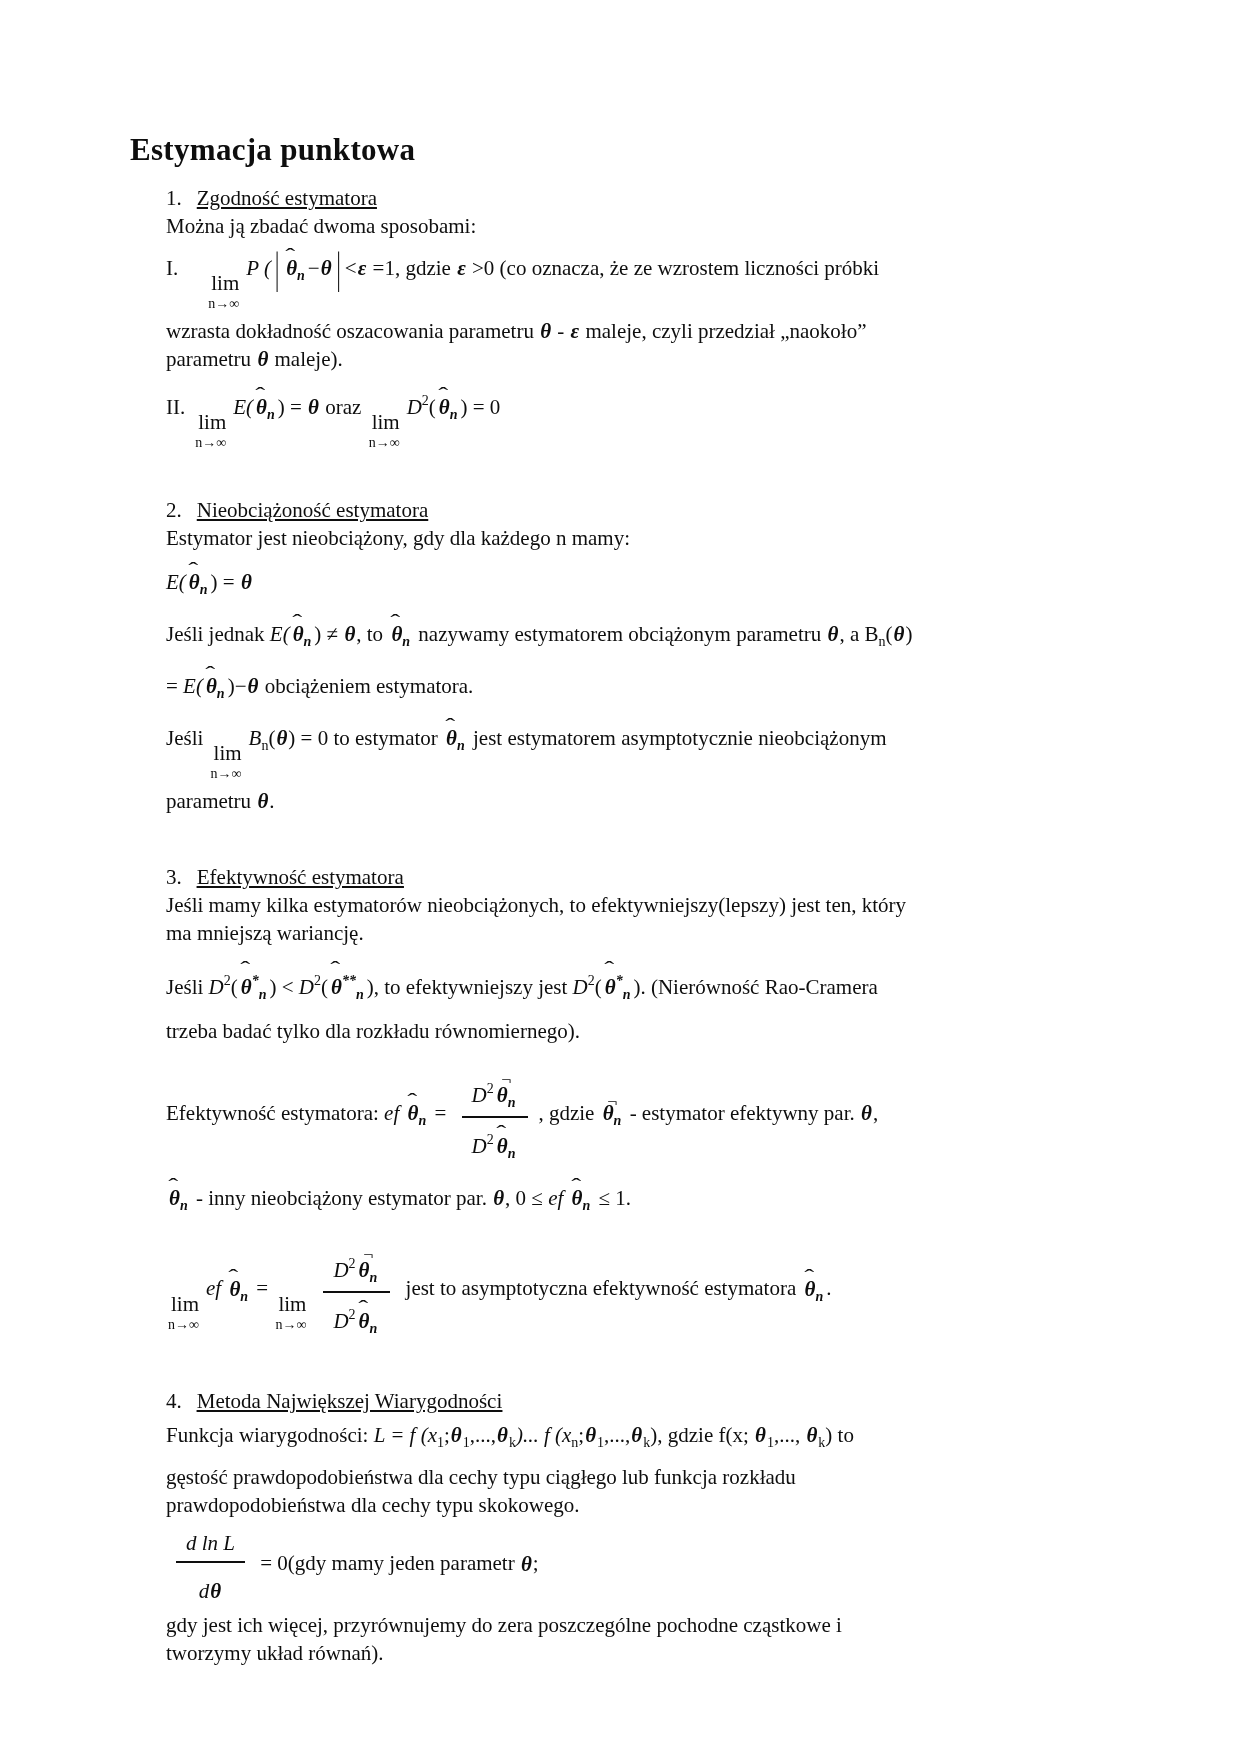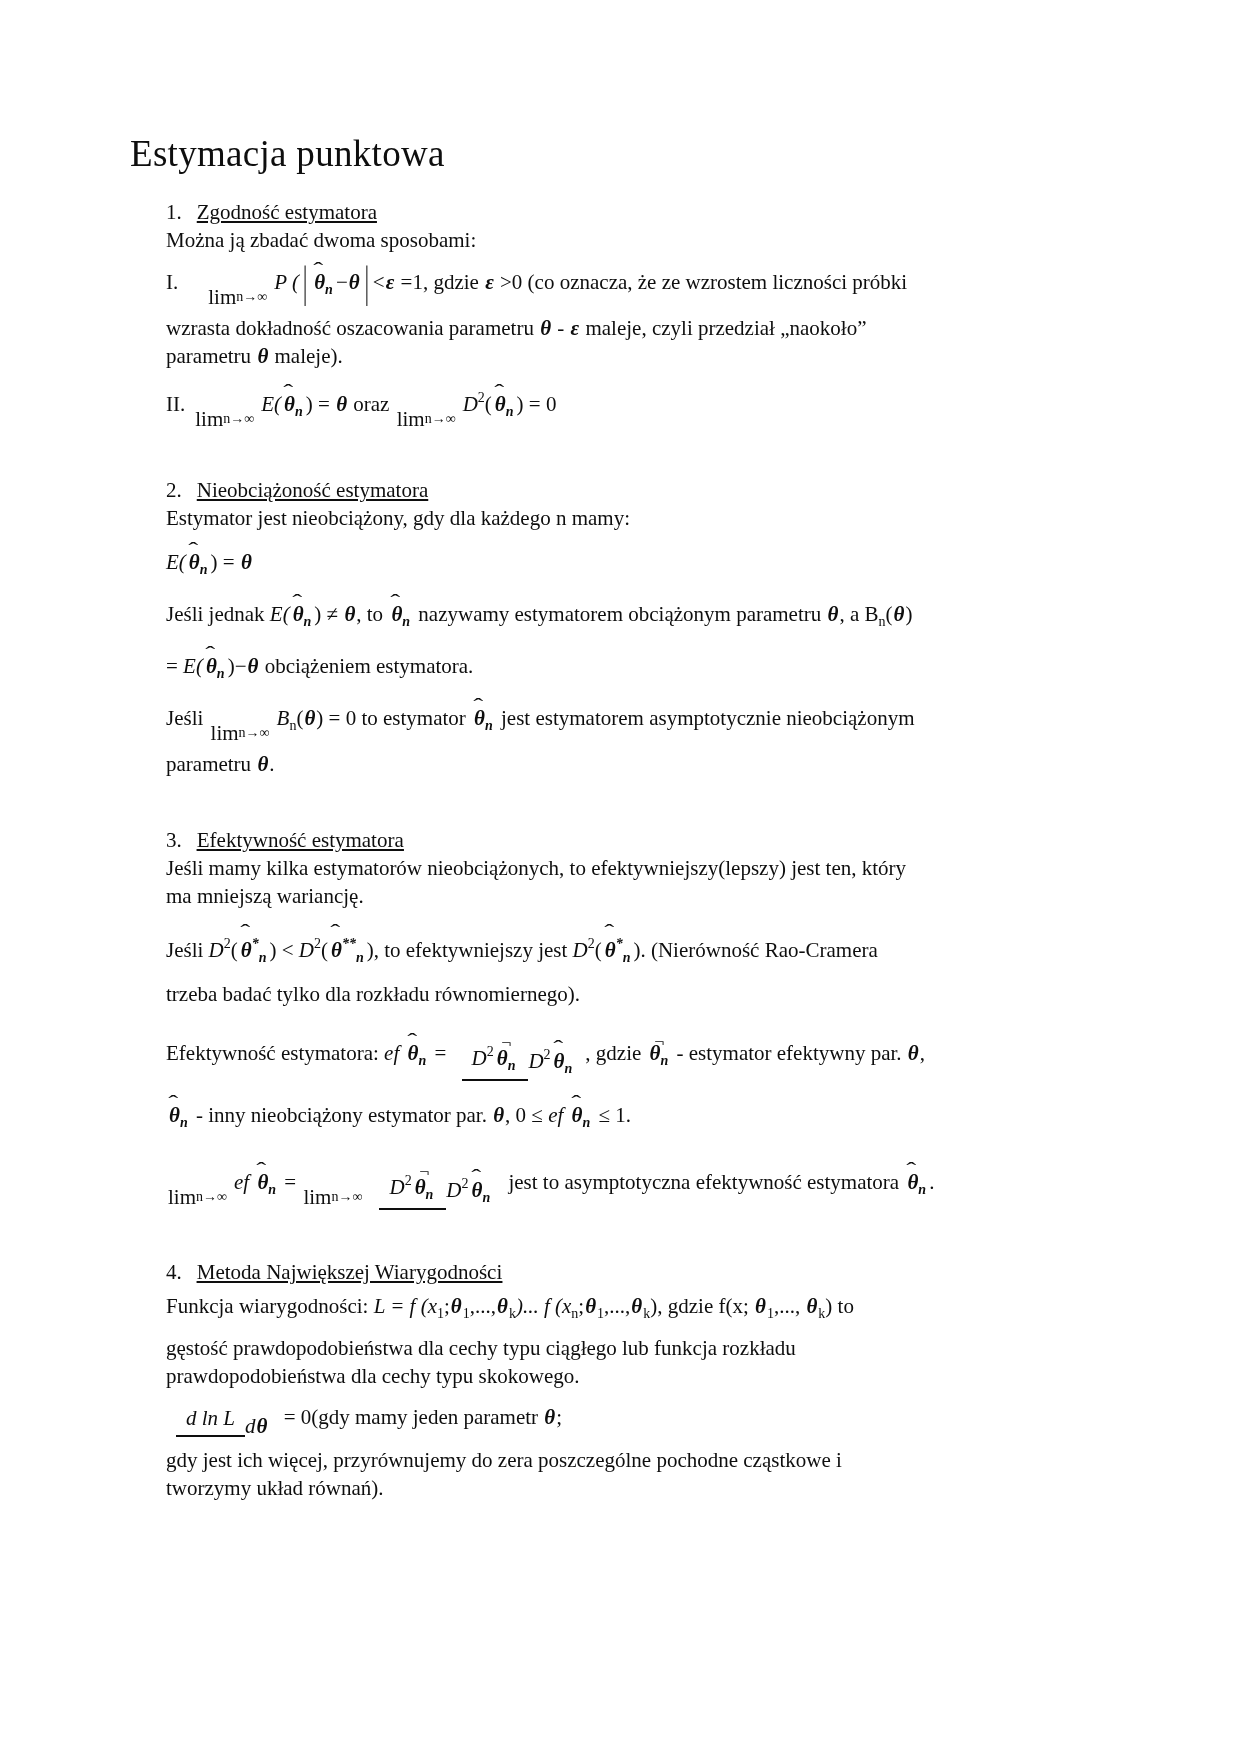--- a/index.html
+++ b/index.html
@@ -1,44 +1,44 @@
 <!DOCTYPE html>
 <html lang="pl"><head>
 <meta charset="utf-8">
 <style>
   html,body{margin:0;padding:0;}
   body{width:1240px;height:1754px;background:#ffffff;position:relative;
        font-family:"Liberation Serif", serif;color:#0e0e0e;overflow:hidden;}
   .pg{position:absolute;left:130px;top:132px;width:1010px;}
-  .ttl{font-size:37px;font-weight:normal;margin-bottom:23px;letter-spacing:.3px;}
+  .ttl{font-size:31px;font-weight:bold;margin-bottom:16px;letter-spacing:.3px;}
   .bd{margin-left:36px;font-size:21px;line-height:28px;}
   .ln{white-space:nowrap;}
   .hd .no{display:inline-block;margin-right:15px;}
   .hu{text-decoration:underline;}
   .r1{display:inline-block;margin-right:28px;}
   .r2{display:inline-block;margin-right:8px;}
   .tx{}
   .mu{}
   .mi{font-style:italic;}
   .tb{font-weight:bold;font-style:italic;padding:0 1px;}
   .sb{font-size:14px;vertical-align:-5px;}
   .sp{font-size:14px;vertical-align:9px;}
-  .lim{display:inline-flex;flex-direction:row;align-items:flex-start;
+  .lim{display:inline-flex;flex-direction:column;align-items:flex-end;
        vertical-align:-15px;line-height:1;margin:0 7px 0 2px;}
   .lim .lm{font-size:21px;}
   .lim .ls{font-size:14px;margin-top:3px;}
   .thn{position:relative;display:inline-block;font-weight:bold;font-style:italic;
        margin:0 2px;padding:0 1px;}
   .thn .tg{font-size:21px;}
   .thn .acc{position:absolute;top:-12px;left:2px;font-size:20px;font-weight:normal;
             font-style:normal;transform:scaleX(1.5);}
   .thn .bacc{position:absolute;top:-12px;left:6px;font-size:15px;font-weight:normal;
             font-style:normal;transform:scaleX(1.2);}
   .pipe{display:inline-block;transform:scaleY(2.1);margin:0 4px;font-weight:normal;font-style:normal;}
-  .frac{display:inline-flex;align-items:center;
+  .frac{display:inline-flex;flex-direction:column;align-items:center;
         vertical-align:middle;margin:0 10px;line-height:1.15;}
   .frac .fn{border-bottom:2px solid #0e0e0e;padding:14px 10px 5px;}
   .frac .fd{padding-top:14px;padding-bottom:2px;}
   .mt6{margin-top:6px;}.mt8{margin-top:8px;}
   .mt14{margin-top:14px;}.mt16{margin-top:16px;}.mt20{margin-top:20px;}
   .mt22{margin-top:22px;}.mt46{margin-top:46px;}
   .mt48{margin-top:48px;text-decoration:underline;}.mb6{margin-bottom:6px;}
 </style>
 </head>
 <body>

